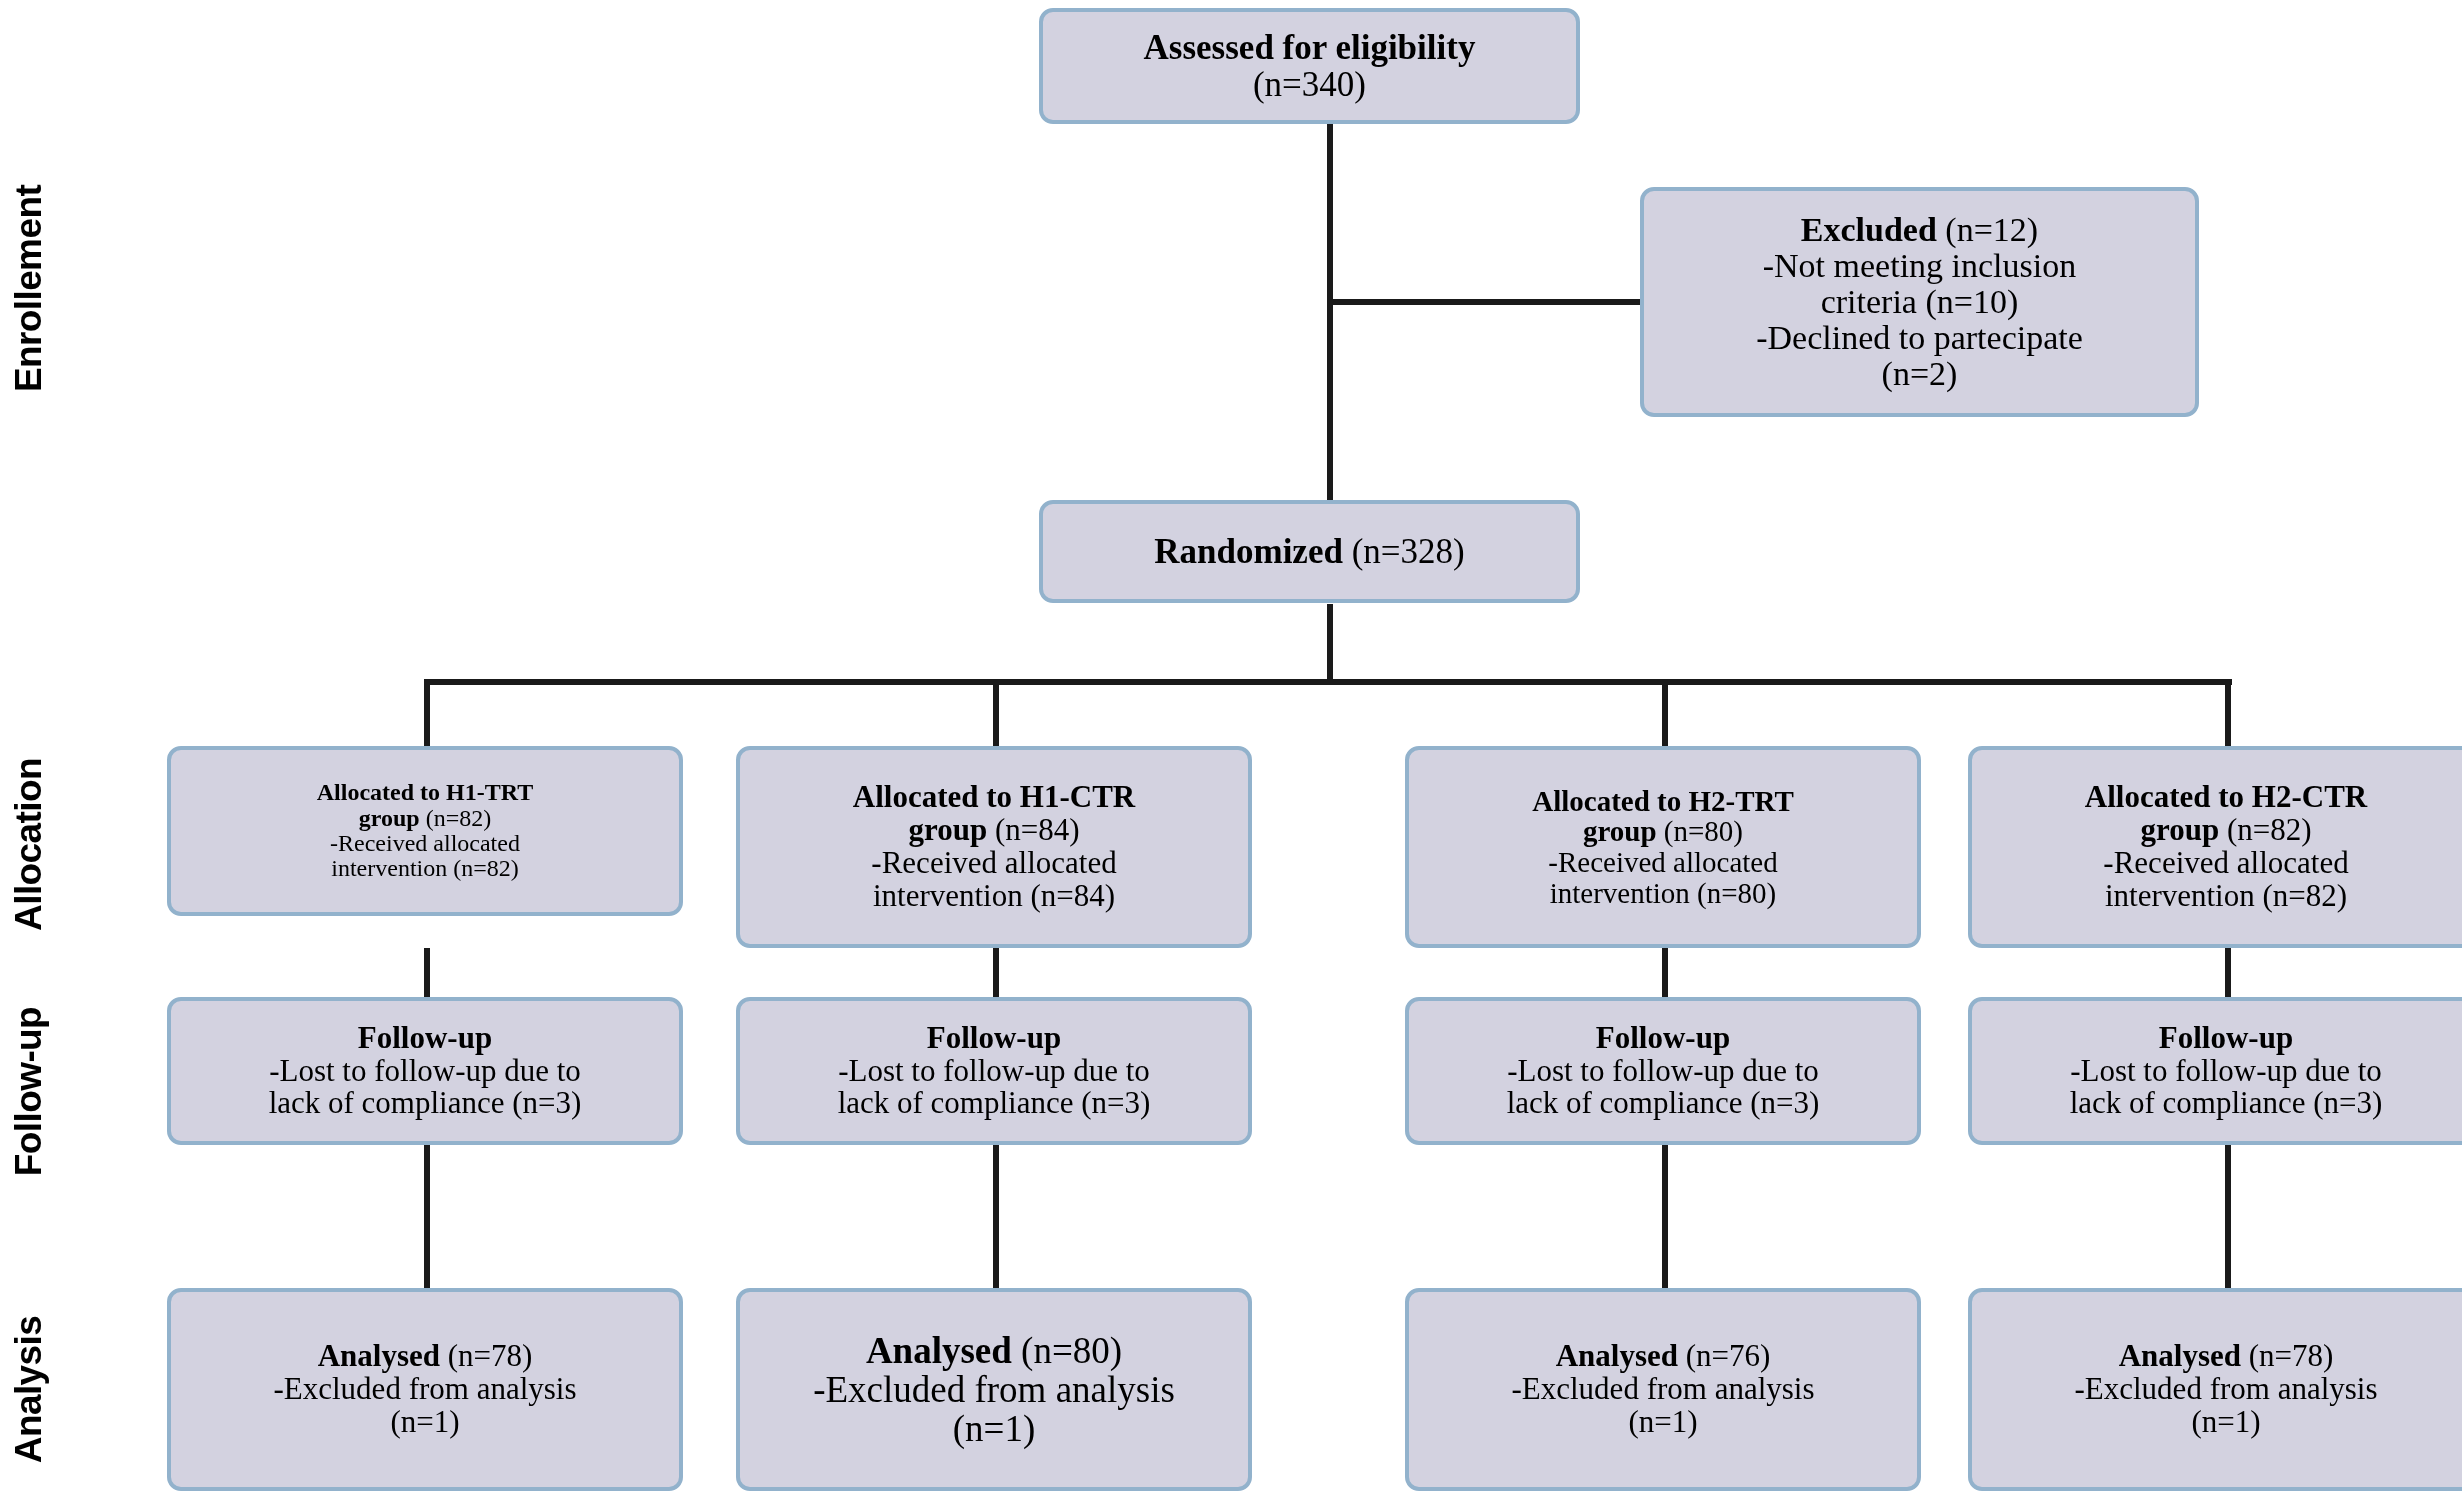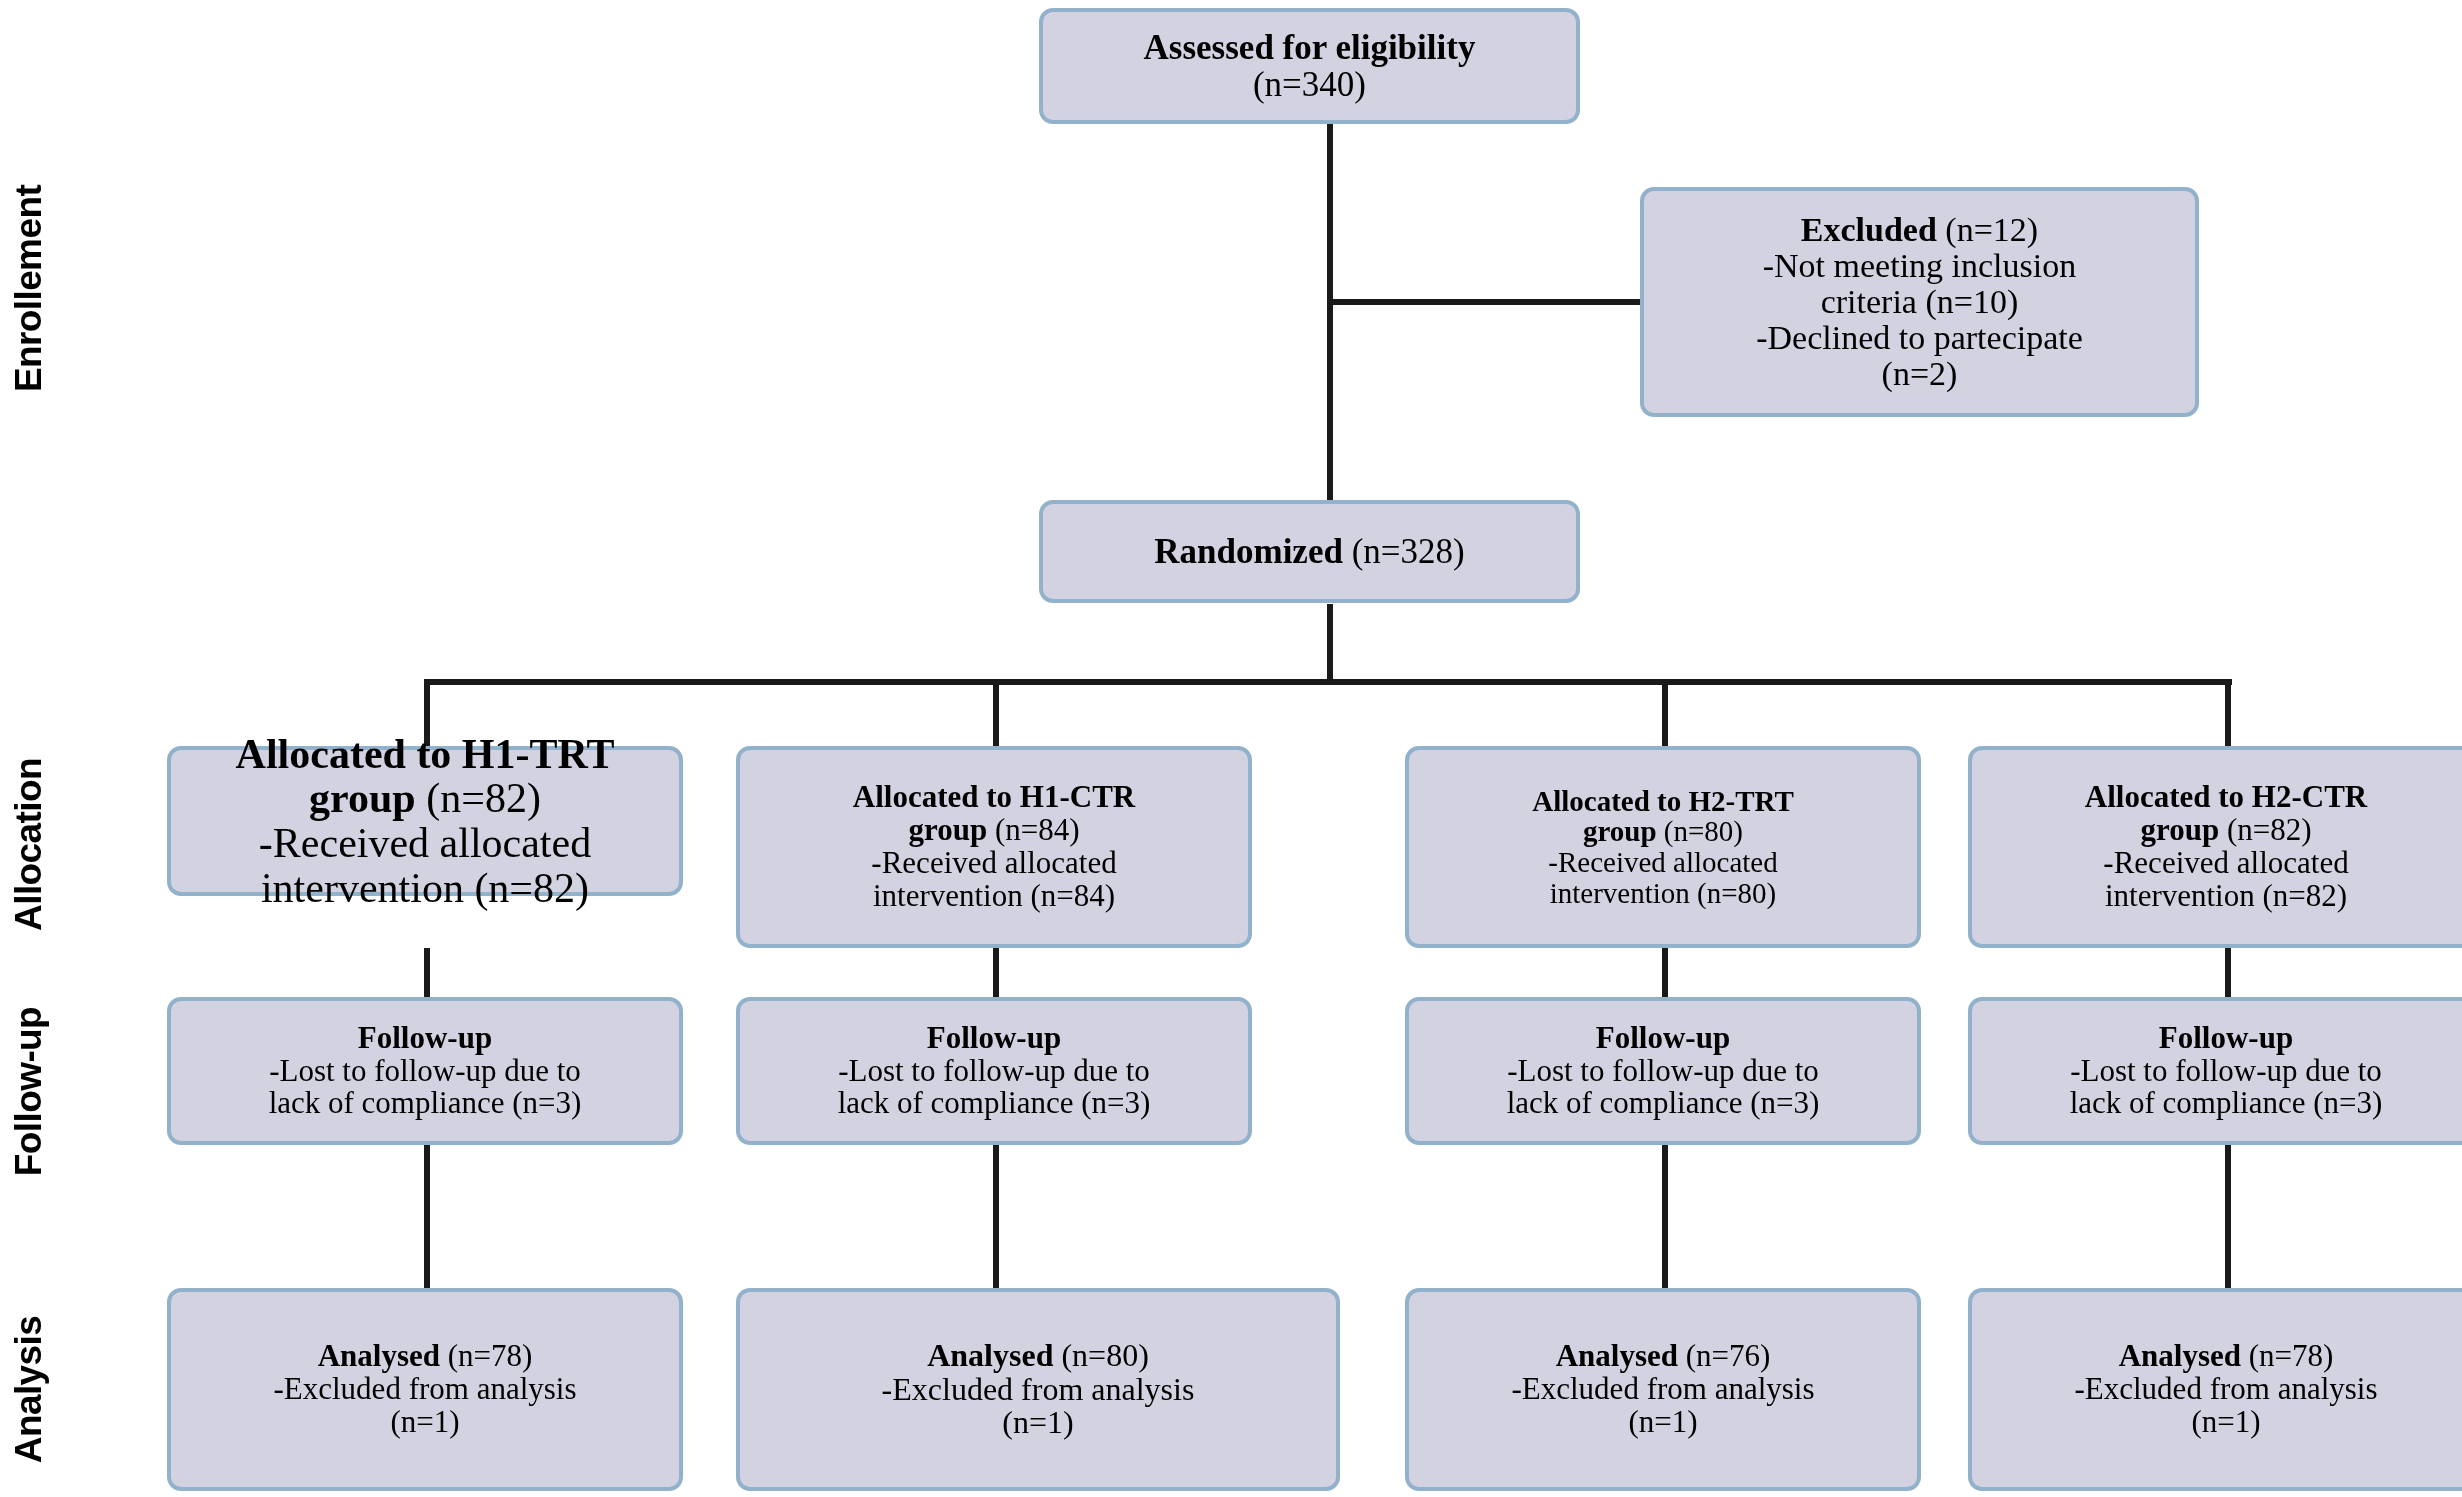--- a/index.html
+++ b/index.html
@@ -110,21 +110,21 @@
       <span class="ln">(n=2)</span>
     </span>
   </div>
 
   <div class="node" style="left:1039px;top:500px;width:541px;height:103px;font-size:35px;">
     <span class="txt">
       <span class="ln"><b>Randomized</b><span> (n=328)</span></span>
     </span>
   </div>
 
-  <div class="node" style="left:167px;top:746px;width:516px;height:150px;font-size:42px;">
+  <div class="node" style="left:167px;top:746px;width:516px;height:170px;font-size:24px;">
     <span class="txt">
       <b class="ln">Allocated to H1-TRT</b>
       <span class="ln"><b>group</b><span> (n=82)</span></span>
       <span class="ln">-Received allocated</span>
       <span class="ln">intervention (n=82)</span>
     </span>
   </div>
 
   <div class="node" style="left:736px;top:746px;width:516px;height:202px;font-size:31px;">
     <span class="txt">
@@ -186,21 +186,21 @@
   </div>
 
   <div class="node" style="left:167px;top:1288px;width:516px;height:203px;font-size:31px;">
     <span class="txt">
       <span class="ln"><b>Analysed</b><span> (n=78)</span></span>
       <span class="ln">-Excluded from analysis</span>
       <span class="ln">(n=1)</span>
     </span>
   </div>
 
-  <div class="node" style="left:736px;top:1288px;width:604px;height:203px;font-size:32px;">
+  <div class="node" style="left:736px;top:1288px;width:516px;height:203px;font-size:37px;">
     <span class="txt">
       <span class="ln"><b>Analysed</b><span> (n=80)</span></span>
       <span class="ln">-Excluded from analysis</span>
       <span class="ln">(n=1)</span>
     </span>
   </div>
 
   <div class="node" style="left:1405px;top:1288px;width:516px;height:203px;font-size:31px;text-align:center;">
     <span class="txt">
       <span class="ln"><b>Analysed</b><span> (n=76)</span></span>

